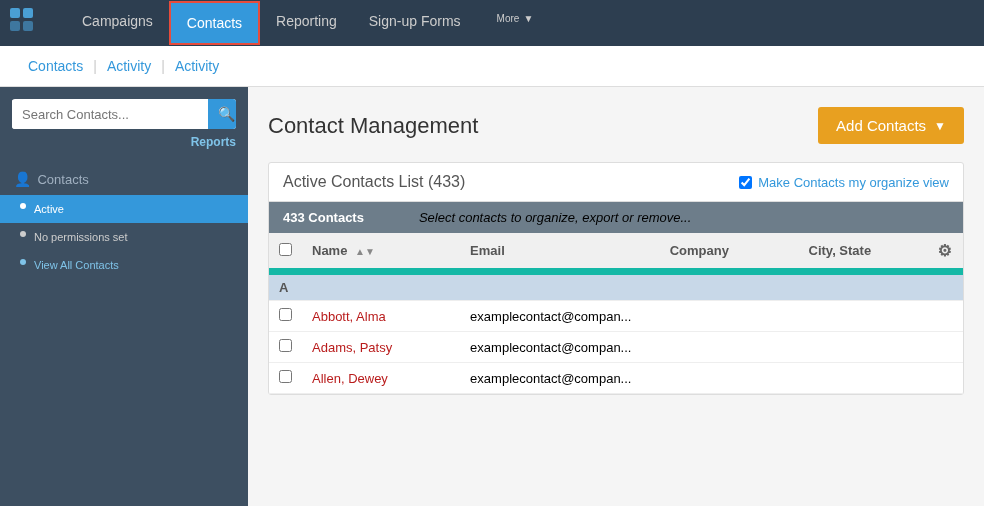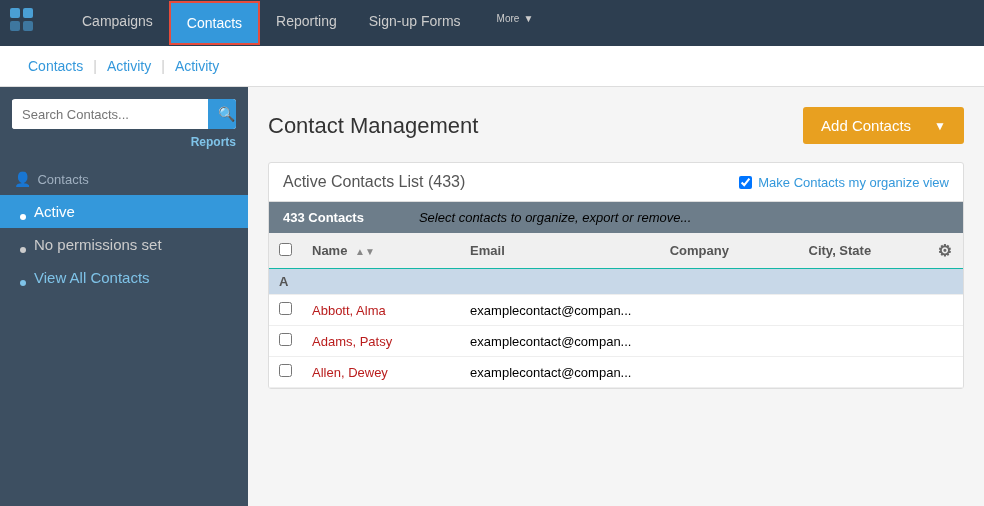--- a/index.html
+++ b/index.html
@@ -116,24 +116,24 @@
       display: flex;
       align-items: center;
       gap: 6px;
     }
     .sidebar-section-title .icon { font-size: 14px; }
 
     .sidebar-items { padding: 4px 0; }
     .sidebar-item {
       padding: 8px 16px 8px 20px;
       cursor: pointer;
-      font-size: 15px;
+      font-size: 11px;
       color: #ccc;
       display: flex;
-      align-items: flex-end;
+      align-items: flex-start;
       gap: 8px;
     }
     .sidebar-item.active {
       background: #3498db;
       color: #fff;
     }
     .sidebar-item .dot {
       width: 6px;
       height: 6px;
       border-radius: 50%;
@@ -166,21 +166,21 @@
     .add-contacts-btn {
       background: #e8a020;
       color: #fff;
       border: none;
       padding: 10px 18px;
       font-size: 15px;
       cursor: pointer;
       border-radius: 3px;
       display: flex;
       align-items: center;
-      gap: 23px;
+      gap: 8px;
     }
     .add-contacts-btn .arrow { font-size: 12px; }
 
     
     .contacts-panel {
       background: #fff;
       border: 1px solid #ddd;
       border-radius: 3px;
     }
     .contacts-panel-header {
@@ -216,21 +216,21 @@
     .contacts-count-num { font-weight: bold; }
     .contacts-count-msg { color: #000000; font-style: italic; margin-left: 45px; }
 
     
     .contacts-table {
       width: 100%;
       border-collapse: collapse;
     }
     .contacts-table th {
       background: #f0f0f0;
-      border-bottom: 1px solid #14b8a6;
+      border-bottom: 7px solid #14b8a6;
       padding: 8px 10px;
       text-align: left;
       font-size: 13px;
       color: #555;
     }
     .contacts-table th.check-col { width: 30px; }
     .contacts-table th.name-col { width: 160px; }
     .contacts-table th.email-col { width: 200px; }
     .contacts-table th.company-col { width: 140px; }
     .contacts-table th.city-col { width: 130px; }

